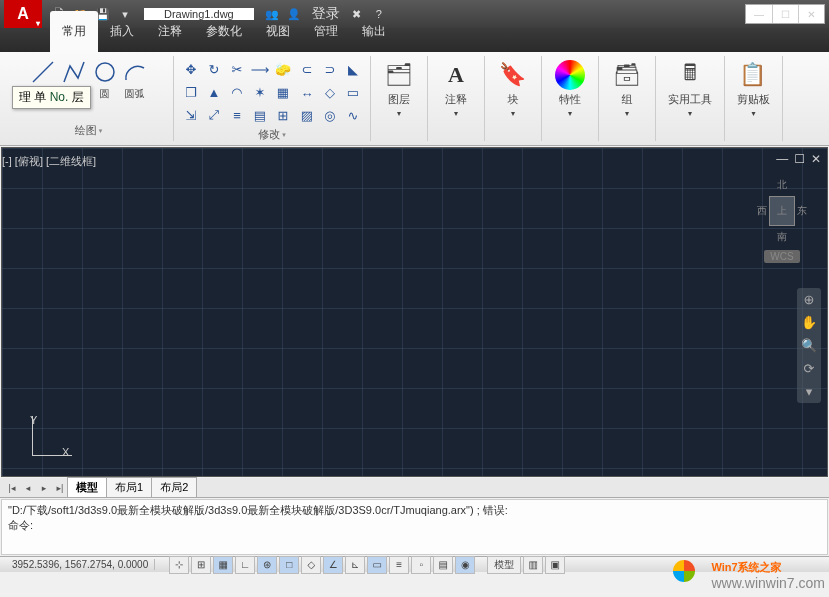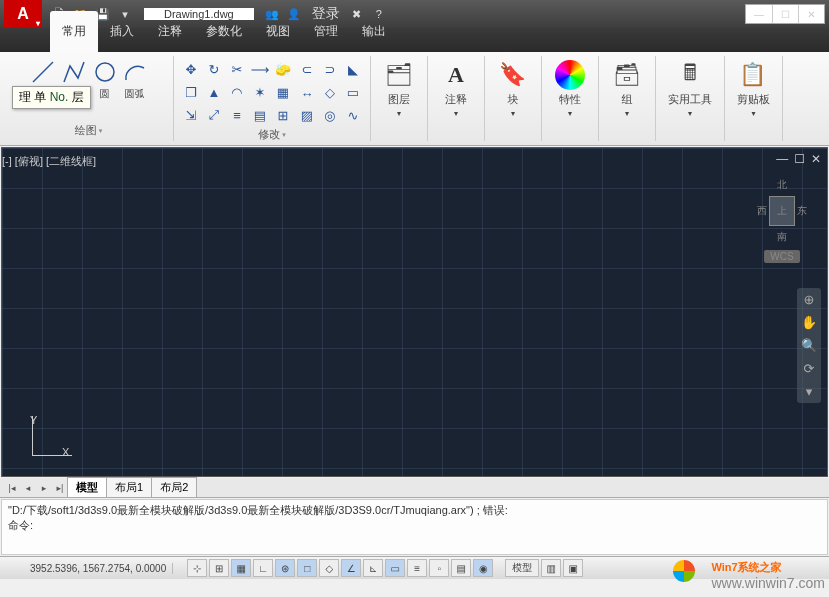--- a/index.html
+++ b/index.html
@@ -46,21 +46,21 @@
 .ucs-icon .x { position: absolute; bottom: -2px; left: 30px; }
 .ucs-icon .axes { width: 40px; height: 40px; border-left: 1px solid #ccc; border-bottom: 1px solid #ccc; }
 
 .layout-tabs { height: 20px; background: #e8e8e8; display: flex; align-items: center; font-size: 11px; border-bottom: 1px solid #aaa; padding: 0 4px; gap: 0; }
 .lt-btn { width: 16px; height: 16px; display: flex; align-items: center; justify-content: center; font-size: 9px; color: #555; }
 .lt-tab { padding: 2px 8px; border: 1px solid #aaa; background: #f5f5f5; margin-left: -1px; }
 .lt-tab.active { background: #fff; font-weight: bold; }
 
 .cmdline { height: 56px; background: #fdfdfd; border: 1px solid #ccc; margin: 1px; font-size: 11px; font-family: SimSun, monospace; padding: 3px 6px; color: #333; line-height: 1.4; overflow: hidden; }
 
-.statusbar { height: 23px; background: linear-gradient(#f4f4f4,#dadada); border-top: 1px solid #aaa; display: flex; align-items: center; font-size: 10px; color: #444; padding: 0 24px; gap: 2px; }
+.statusbar { height: 16px; background: linear-gradient(#f4f4f4,#dadada); border-top: 1px solid #aaa; display: flex; align-items: center; font-size: 10px; color: #444; padding: 0 6px; gap: 2px; }
 .coord { padding: 0 6px; border-right: 1px solid #bbb; }
 .sb-btn { width: 20px; height: 18px; display: flex; align-items: center; justify-content: center; border: 1px solid #bbb; background: #eee; font-size: 10px; }
 .sb-btn.on { background: #bcd4f0; }
 
 .watermark { position: absolute; bottom: 6px; right: 4px; font-size: 11px; display: flex; align-items: flex-start; gap: 16px; color: #444; }
 .wm-logo { width: 22px; height: 22px; background: conic-gradient(#f25022 0 90deg,#7fba00 90deg 180deg,#00a4ef 180deg 270deg,#ffb900 270deg 360deg); border-radius: 50%; }
 .wm-text .orange { color: #f60; font-weight: bold; }
 .wm-url { font-size: 14px; color: #888; display: block; }
 svg { display: block; }
 </style>

